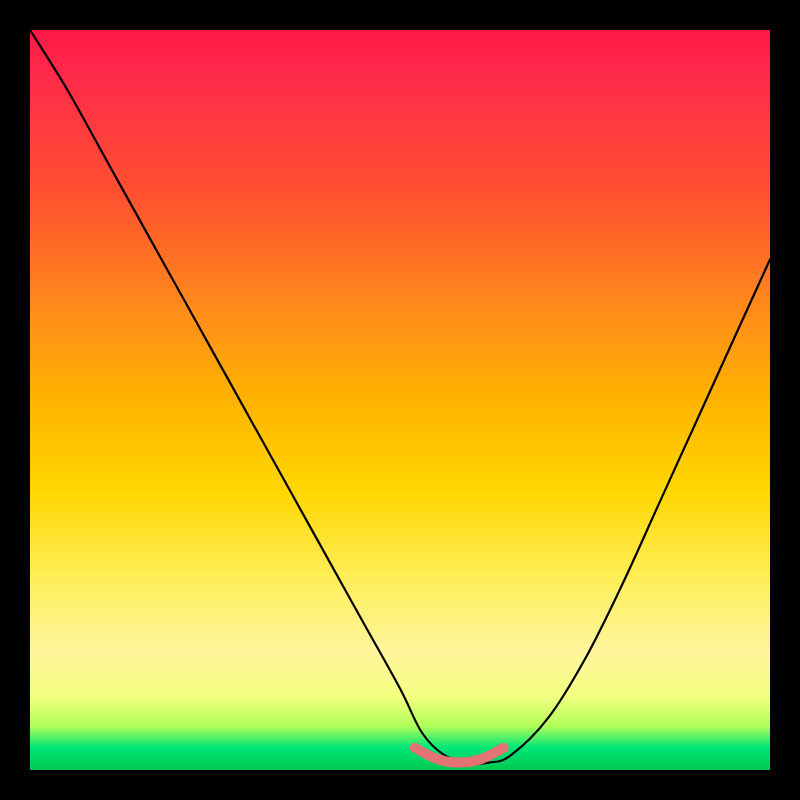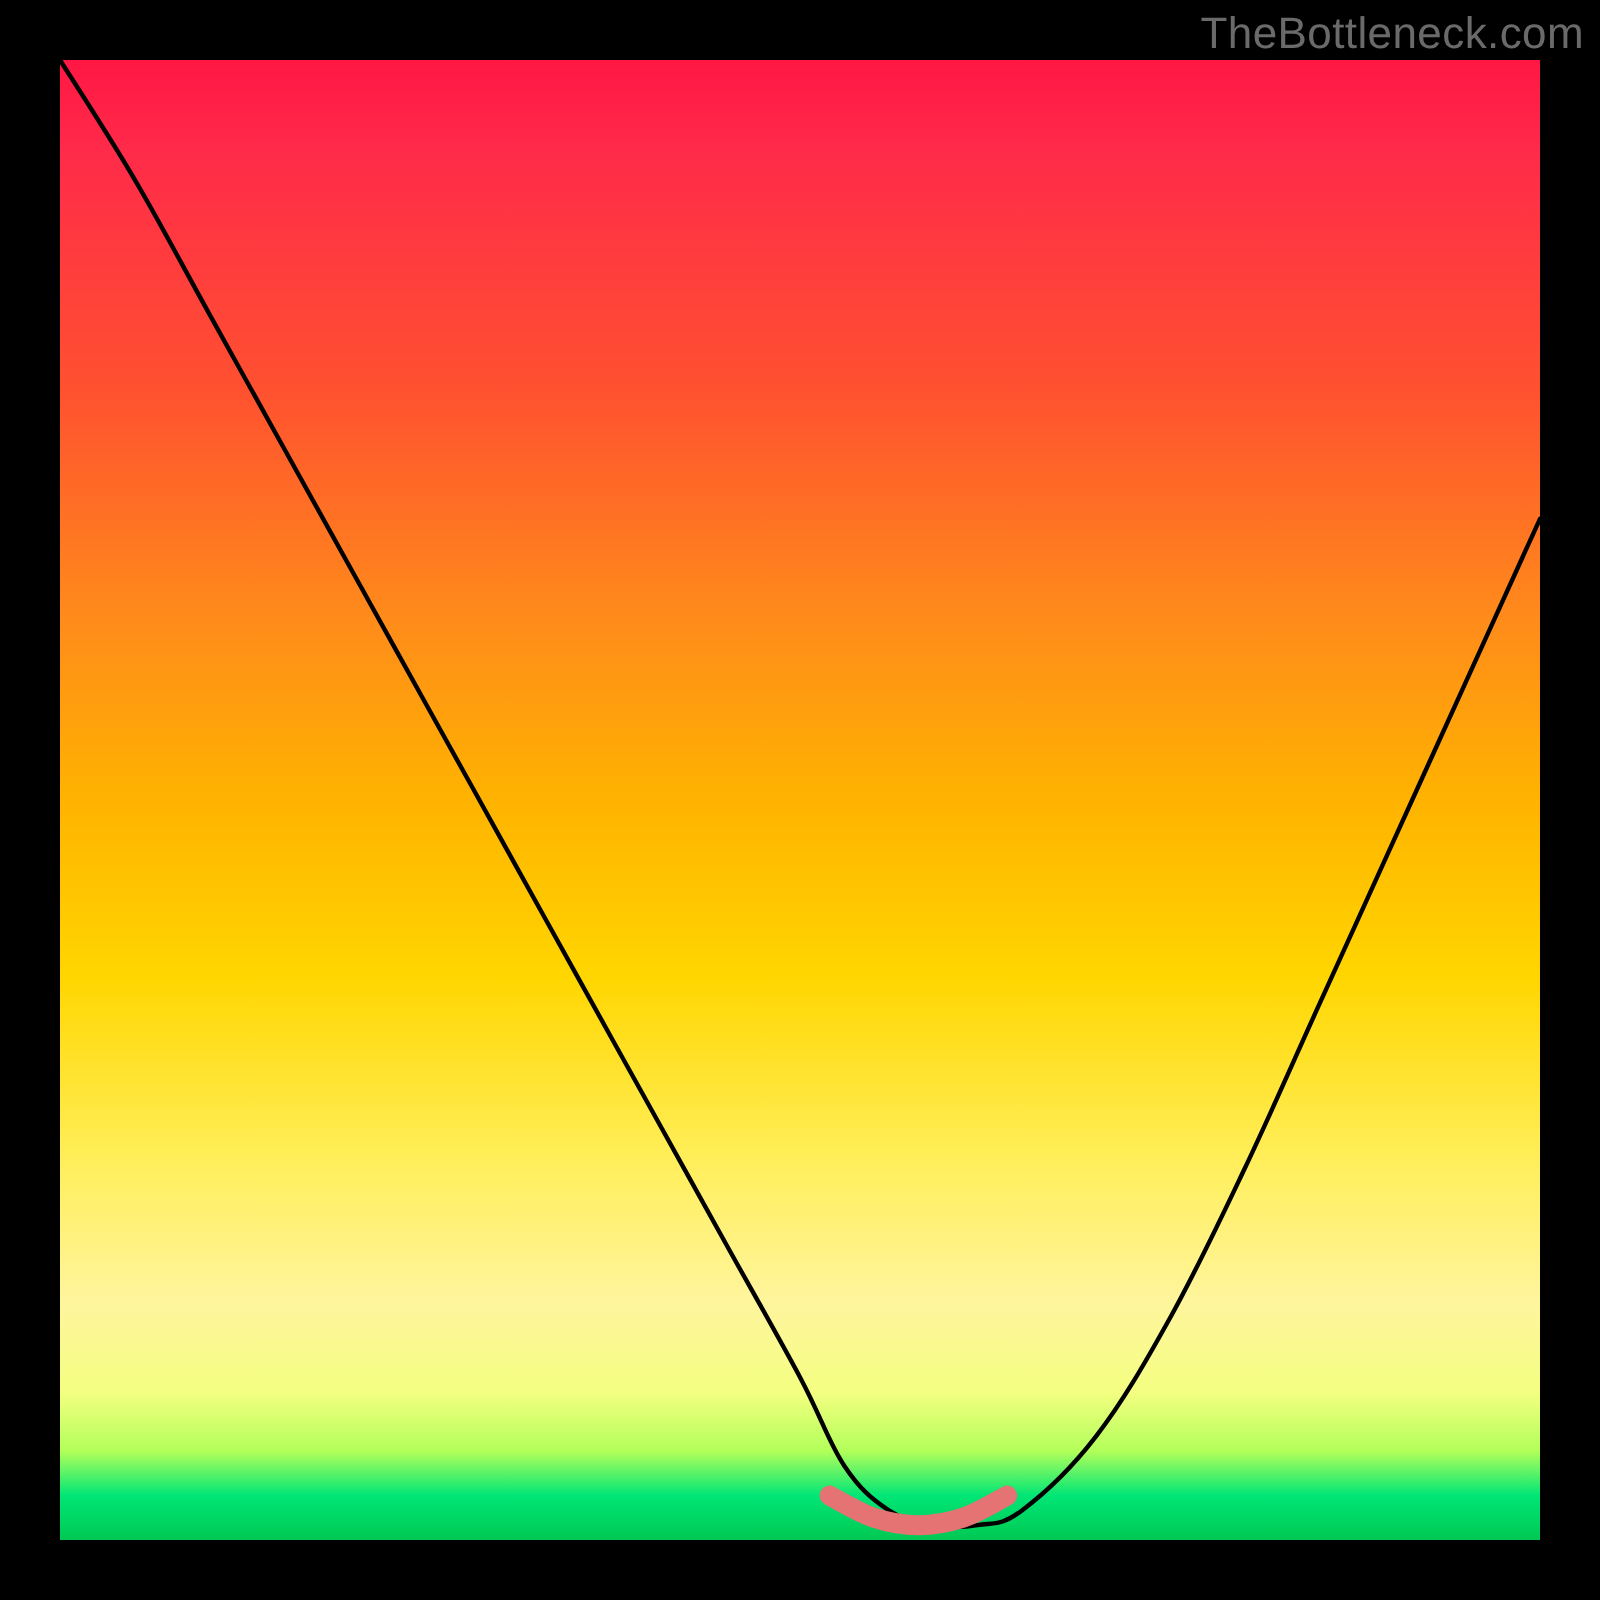--- a/index.html
+++ b/index.html
@@ -80,15 +80,14 @@
 
 <div class="frame">
 
   <div class="plot">
     <svg class="curves" viewBox="0 0 740 740" preserveAspectRatio="none">
       <path id="main-curve" class="curve-black" d="M 0 0 C 6.66 10.655999999999988 23.68 36.55599999999992 37 59.19999999999993 C 50.32 81.84399999999994 60.68 101.82400000000007 74 125.80000000000007 C 87.32 149.77600000000007 97.68 168.42399999999998 111 192.39999999999998 C 124.32 216.37599999999998 134.68 235.024 148 259 C 161.32 282.976 171.68 301.62399999999997 185 325.59999999999997 C 198.32 349.57599999999996 208.68 368.22400000000005 222 392.20000000000005 C 235.32 416.17600000000004 245.68 434.824 259 458.8 C 272.32 482.776 282.68 501.424 296 525.4 C 309.32 549.376 319.68 568.024 333 592 C 346.32 615.976 359.344 638.62 370 658.6 C 380.656 678.58 384.208 691.012 392.20000000000005 703 C 400.19200000000006 714.988 406.4080000000001 719.8720000000001 414.40000000000003 725.2 C 422.392 730.528 428.60799999999995 731.268 436.59999999999997 732.6 C 444.592 733.932 450.808 733.932 458.8 732.6 C 466.79200000000003 731.268 470.344 733.192 481 725.2 C 491.656 717.2080000000001 504.68 705.5160000000001 518 688.2 C 531.32 670.884 541.68 652.976 555 629 C 568.32 605.024 578.68 582.972 592 555 C 605.32 527.028 615.68 502.904 629 473.6 C 642.32 444.29600000000005 652.68 421.504 666 392.20000000000005 C 679.32 362.8960000000001 689.68 340.10400000000004 703 310.8 C 716.32 281.496 733.34 244.05200000000002 740 229.40000000000003"></path>
       <path id="opt-curve" class="curve-red" d="M 384.8 717.8 C 388.796 719.798 399.00800000000004 726.236 407.00000000000006 728.9 C 414.9920000000001 731.564 421.208 732.6 429.2 732.6 C 437.19199999999995 732.6 443.40799999999996 731.564 451.4 728.9 C 459.392 726.236 469.60400000000004 719.798 473.6 717.8"></path>
     </svg>
   </div>
 
-  <div class="watermark">TheBottleneck.com</div>
 
 </div>
 
 </body></html>

